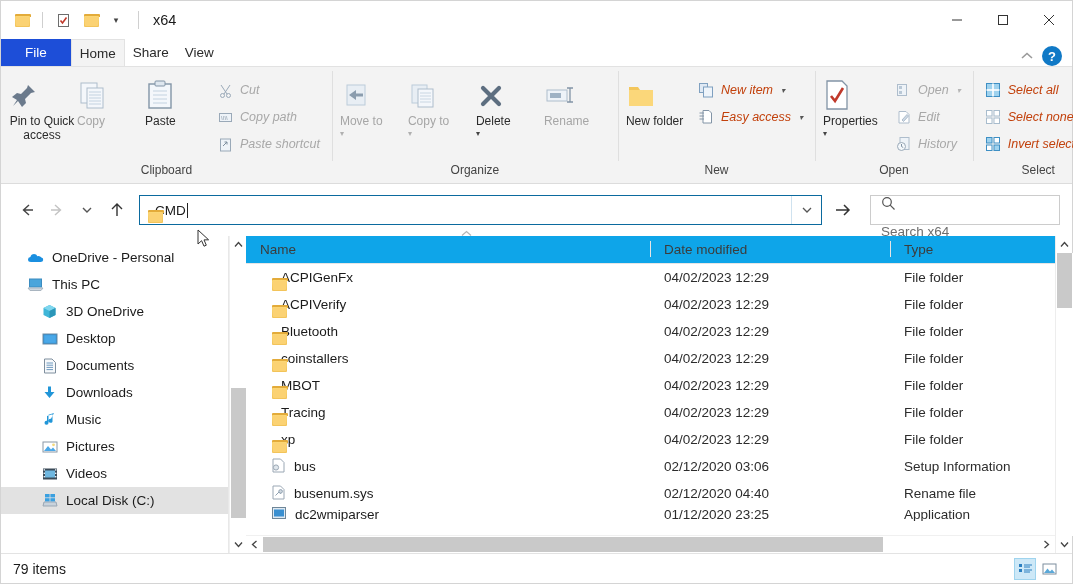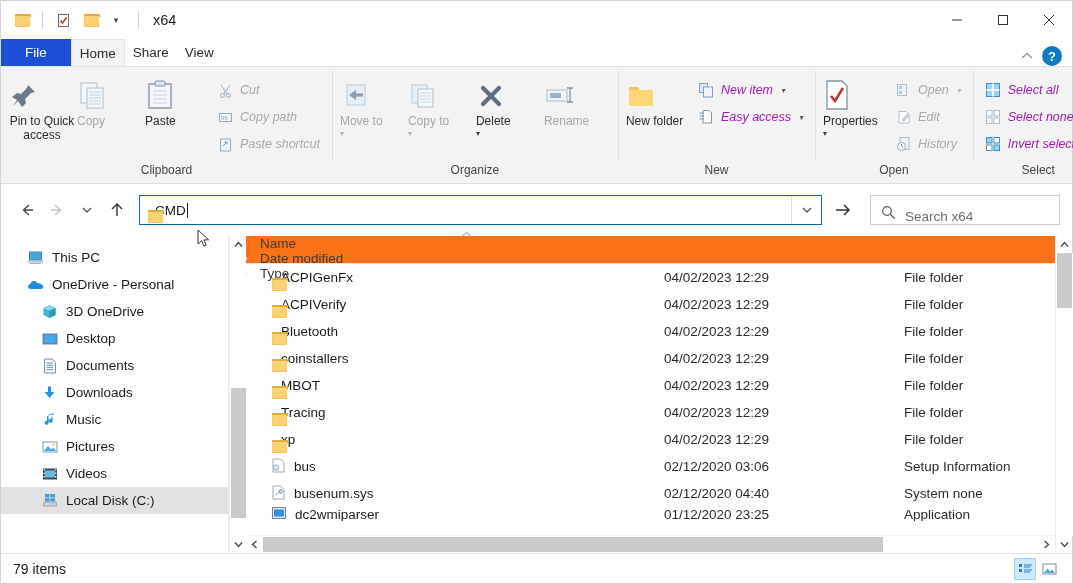--- a/index.html
+++ b/index.html
@@ -51,59 +51,59 @@
   .bigbtn { width:66px; display:flex; flex-direction:column; align-items:flex-start; padding-top:4px; gap:3px; }
   .bigbtn .ico { height:34px; display:flex; align-items:flex-end; justify-content:center; }
   .bigbtn .lbl { font-size:12px; color:#2b2b2b; text-align:center; line-height:14px; }
   .bigbtn.dim .lbl { color:#a6a6a6; }
   .bigbtn .caret { font-size:8px; color:#444; line-height:6px; }
   .bigbtn.dim .caret { color:#b0b0b0; }
 
   .smallcol { display:flex; flex-direction:column; padding-top:6px; gap:5px; }
   .smallbtn { display:flex; align-items:center; gap:6px; height:22px; padding:0 4px;font-style:italic; }
   .smallbtn .ico { width:17px; height:17px; display:flex; align-items:center; justify-content:center; }
-  .smallbtn .lbl { font-size:12.5px; color:#a21caf; white-space:nowrap; }
+  .smallbtn .lbl { font-size:12.5px; color:#c2410c; white-space:nowrap; }
   .smallbtn.dim .lbl { color:#a8a8a8; }
   .smallbtn .caret { font-size:8px; color:#555; margin-left:2px; }
   .smallbtn.dim .caret { color:#b5b5b5; }
 
   
   .addrbar { height:52px; display:flex; align-items:center; background:#fff; padding:0 12px; gap:2px; flex:0 0 auto; }
   .navbtn { width:28px; height:28px; display:flex; align-items:center; justify-content:center; }
   .addrbox { flex:1; height:30px; border:1px solid #0b6a9e; display:flex; align-items:center;
              background:#fff; margin-left:6px; position:relative; }
   .addrbox .fi { margin:0 7px 0 8px; }
   .addr-text { font-size:13.5px; color:#1a1a1a; }
   .caret-bar { display:inline-block; width:1px; height:15px; background:#222; margin-left:1px; vertical-align:-3px; }
   .addr-drop { width:30px; height:28px; margin-left:auto; display:flex; align-items:center; justify-content:center;
                border-left:1px solid #cfe2ef; }
   .gobtn { width:34px; height:30px; display:flex; align-items:center; justify-content:center; margin-left:2px; }
-  .searchbox { width:190px; height:30px; border:1px solid #ccc; display:flex; align-items:flex-end;
-               gap:9px; padding:0 10px; margin-left:8px; }
+  .searchbox { width:190px; height:30px; border:1px solid #ccc; display:flex; align-items:flex-start;
+               gap:9px; padding:0 10px; margin-left:8px;flex-direction:column; }
   .search-ph { font-size:13.5px; color:#6d6d6d; }
 
   
   .main { flex:1; display:flex; min-height:0; }
   .sidebar { width:228px; background:#fff; position:relative; display:flex; flex-direction:column;
              border-right:1px solid #e8e8e8; }
   .sb-scroll { flex:1; overflow:hidden; padding-top:8px; }
   .sbitem { height:27px; display:flex; align-items:center; gap:8px; padding-left:26px; font-size:13.5px; color:#1b1b1b; }
   .sbitem.indent { padding-left:40px; }
   .sbitem.selected { background:#e2e2e2; }
   .sbitem .ico { width:17px; height:17px; display:flex; align-items:center; justify-content:center; flex:0 0 17px; }
 
   .vscroll { width:17px; background:#fff; border-left:1px solid #f0f0f0;
              display:flex; flex-direction:column; align-items:center; }
   .vs-arrow { height:17px; width:17px; display:flex; align-items:center; justify-content:center; font-size:9px; color:#555; }
   .vs-track { flex:1; width:17px; background:#fff; position:relative; }
   .vs-thumb { position:absolute; left:1px; width:15px; background:#c9c9c9; }
 
   .filelist { flex:1; display:flex; flex-direction:column; min-width:0; position:relative; }
-  .colhead { height:28px; display:flex; align-items:flex-start; border-bottom:1px solid #e5e5e5;
-             background:#f97316; position:relative;flex-direction:column; }
+  .colhead { height:28px; display:flex; align-items:flex-end; border-bottom:1px solid #e5e5e5;
+             background:#0ea5e9; position:relative; }
   .col { font-size:13.5px; color:#3c3c3c; padding-left:14px; position:relative; height:28px;
          display:flex; align-items:center; }
   .col + .col::before { content:""; position:absolute; left:0; top:6px; bottom:6px; width:1px; background:#e5e5e5; }
   .col-name { width:404px; }
   .col-date { width:240px; }
   .col-type { flex:1; }
   .sortmark { position:absolute; top:-7px; left:215px; font-size:10px; color:#9b9b9b; }
 
   .rows { flex:1; overflow:hidden; }
   .row { height:27px; display:flex; align-items:center; font-size:13.5px; color:#1b1b1b; }
@@ -502,34 +502,34 @@
       <span class="search-ph">Search x64</span>
     </div>
   </div>
 
   <div class="main">
 
     <div class="sidebar">
       <div class="sb-scroll">
         <div class="sbitem">
           <span class="ico">
+            <svg width="17" height="14" viewBox="0 0 17 14">
+                <path d="M4 11 Q1 11 1 8.5 Q1 6.2 3.4 6 Q4 3 7 3 Q9.6 3 10.4 5.2 Q13 4.6 14.4 6.6 Q16.4 7 16.2 9 Q16 11 13.6 11 Z" fill="#1a8fe0"></path>
+              </svg>
+          </span>
+          <span>OneDrive - Personal</span>
+        </div>
+        <div class="sbitem">
+          <span class="ico">
             <svg width="17" height="15" viewBox="0 0 17 15">
                 <rect x="2.5" y="2" width="12" height="8" fill="#4aa5db" stroke="#3b8cc0"></rect>
                 <path d="M1 11 H16 L14 13.5 H3 Z" fill="#cfd8e0" stroke="#a9b5c0"></path>
               </svg>
           </span>
           <span>This PC</span>
-        </div>
-        <div class="sbitem">
-          <span class="ico">
-            <svg width="17" height="14" viewBox="0 0 17 14">
-                <path d="M4 11 Q1 11 1 8.5 Q1 6.2 3.4 6 Q4 3 7 3 Q9.6 3 10.4 5.2 Q13 4.6 14.4 6.6 Q16.4 7 16.2 9 Q16 11 13.6 11 Z" fill="#1a8fe0"></path>
-              </svg>
-          </span>
-          <span>OneDrive - Personal</span>
         </div>
         <div class="sbitem indent">
           <span class="ico">
             <svg width="15" height="15" viewBox="0 0 15 15">
                 <path d="M7.5 1 L13.5 4 V11 L7.5 14 L1.5 11 V4 Z" fill="#3fb6d8"></path>
                 <path d="M7.5 1 L13.5 4 L7.5 7 L1.5 4 Z" fill="#7fd6ee"></path>
                 <path d="M7.5 7 L13.5 4 V11 L7.5 14 Z" fill="#2b96b8"></path>
               </svg>
           </span>
           <span>3D OneDrive</span>
@@ -726,21 +726,21 @@
             <span>
               <svg width="13" height="15" viewBox="0 0 13 15">
                   <path d="M1 1 H8.5 L12 4.5 V14 H1 Z" fill="#fff" stroke="#9aa7b4"></path>
                   <path d="M3.5 10.5 L7 7 M7 7 L8.8 8.8" stroke="#8fa0b0" fill="none"></path>
                   <circle cx="8.6" cy="6.4" r="1.8" fill="#cfd8e0" stroke="#8fa0b0"></circle>
                 </svg>
             </span>
             <span>busenum.sys</span>
           </div>
           <div class="cell-date">02/12/2020 04:40</div>
-          <div class="cell-type">System none</div>
+          <div class="cell-type">Rename file</div>
         </div>
         <div class="row" style="height:14px; overflow:hidden;">
           <div class="cell-name">
             <span>
               <svg width="14" height="14" viewBox="0 0 14 14">
                   <rect x="0.5" y="1.5" width="13" height="11" fill="#dfe9f2" stroke="#6e8698"></rect>
                   <rect x="2" y="3.5" width="10" height="7" fill="#3a8fd0"></rect>
                 </svg>
             </span>
             <span>dc2wmiparser</span>

